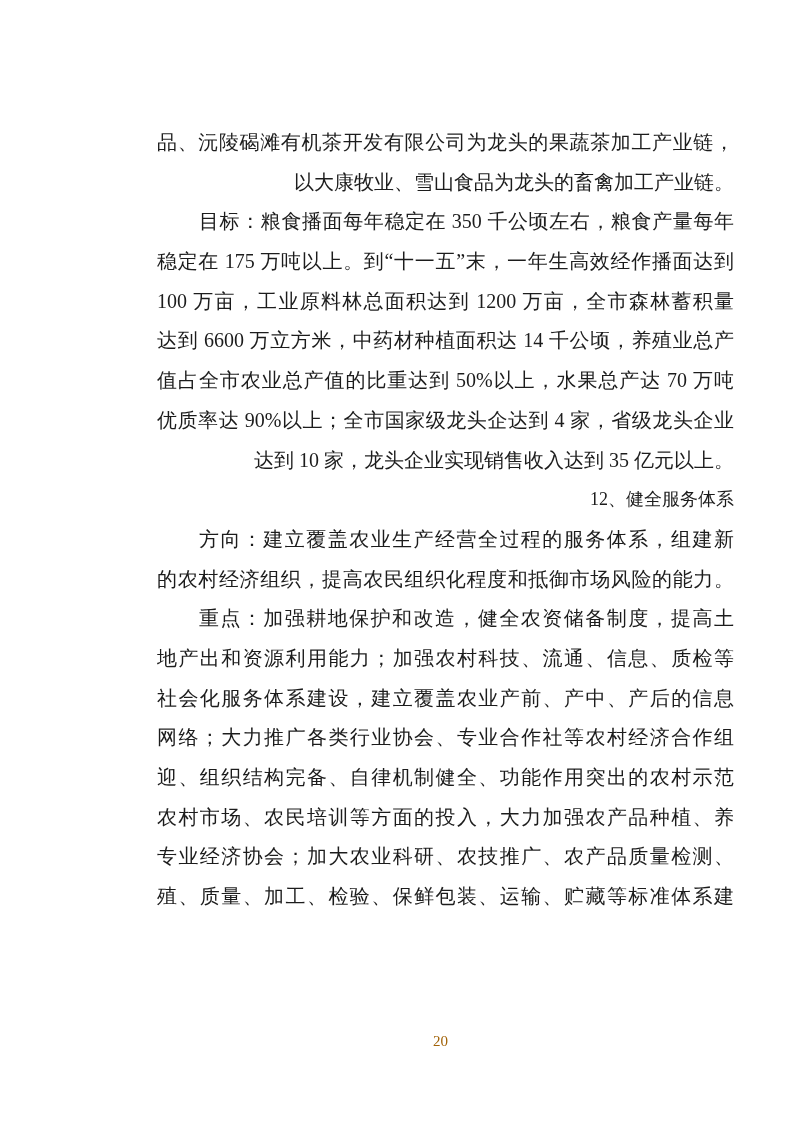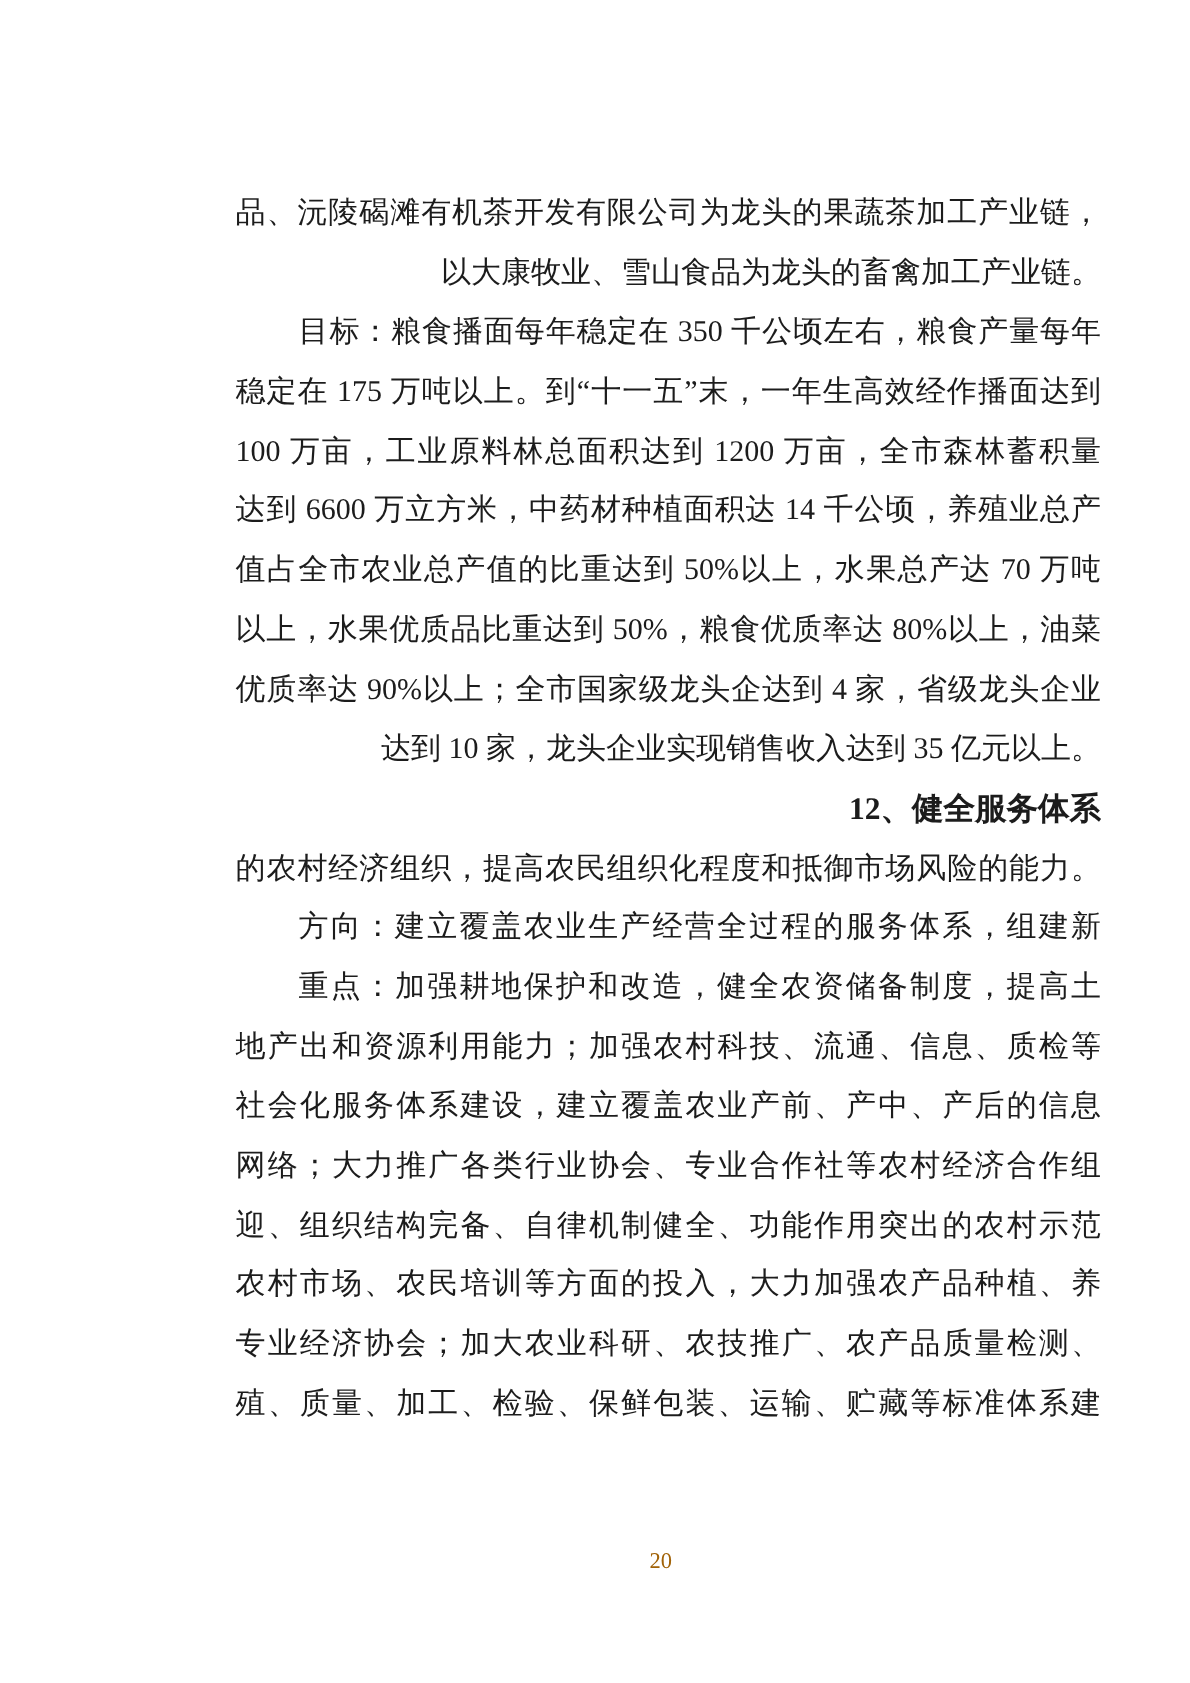--- a/index.html
+++ b/index.html
@@ -33,22 +33,22 @@
     overflow: hidden;
   }
   .ln.natural {
     text-align: right;
     text-align-last: auto;
   }
   .ln.indent {
     padding-left: 42px;
   }
   .ln.heading {
-    font-weight: bold;
-    font-size: 21px;
+    font-weight: normal;
+    font-size: 18px;
   }
   .footer {
     position: absolute;
     left: 0;
     top: 1033px;
     width: 100%;
     text-align: center;
     font-size: 15px;
     color: #a16207;
   }
@@ -58,26 +58,25 @@
 
 <div class="page">
   <div class="doc-body">
     <div class="ln">品、沅陵碣滩有机茶开发有限公司为龙头的果蔬茶加工产业链，</div>
     <div class="ln natural">以大康牧业、雪山食品为龙头的畜禽加工产业链。</div>
     <div class="ln indent">目标：粮食播面每年稳定在 350 千公顷左右，粮食产量每年</div>
     <div class="ln">稳定在 175 万吨以上。到“十一五”末，一年生高效经作播面达到</div>
     <div class="ln">100 万亩，工业原料林总面积达到 1200 万亩，全市森林蓄积量</div>
     <div class="ln">达到 6600 万立方米，中药材种植面积达 14 千公顷，养殖业总产</div>
     <div class="ln">值占全市农业总产值的比重达到 50%以上，水果总产达 70 万吨</div>
-    <div class="ln">以上，水果优质品比重达到 50%，粮食优质率达 80%以上，油菜</div>
     <div class="ln">优质率达 90%以上；全市国家级龙头企达到 4 家，省级龙头企业</div>
     <div class="ln natural">达到 10 家，龙头企业实现销售收入达到 35 亿元以上。</div>
     <div class="ln natural indent heading">12、健全服务体系</div>
+    <div class="ln indent">方向：建立覆盖农业生产经营全过程的服务体系，组建新</div>
     <div class="ln">的农村经济组织，提高农民组织化程度和抵御市场风险的能力。</div>
-    <div class="ln indent">方向：建立覆盖农业生产经营全过程的服务体系，组建新</div>
     <div class="ln indent">重点：加强耕地保护和改造，健全农资储备制度，提高土</div>
     <div class="ln">地产出和资源利用能力；加强农村科技、流通、信息、质检等</div>
     <div class="ln">社会化服务体系建设，建立覆盖农业产前、产中、产后的信息</div>
     <div class="ln">网络；大力推广各类行业协会、专业合作社等农村经济合作组</div>
     <div class="ln">迎、组织结构完备、自律机制健全、功能作用突出的农村示范</div>
     <div class="ln">农村市场、农民培训等方面的投入，大力加强农产品种植、养</div>
     <div class="ln">专业经济协会；加大农业科研、农技推广、农产品质量检测、</div>
     <div class="ln">殖、质量、加工、检验、保鲜包装、运输、贮藏等标准体系建</div>
   </div>
   <div class="footer">

